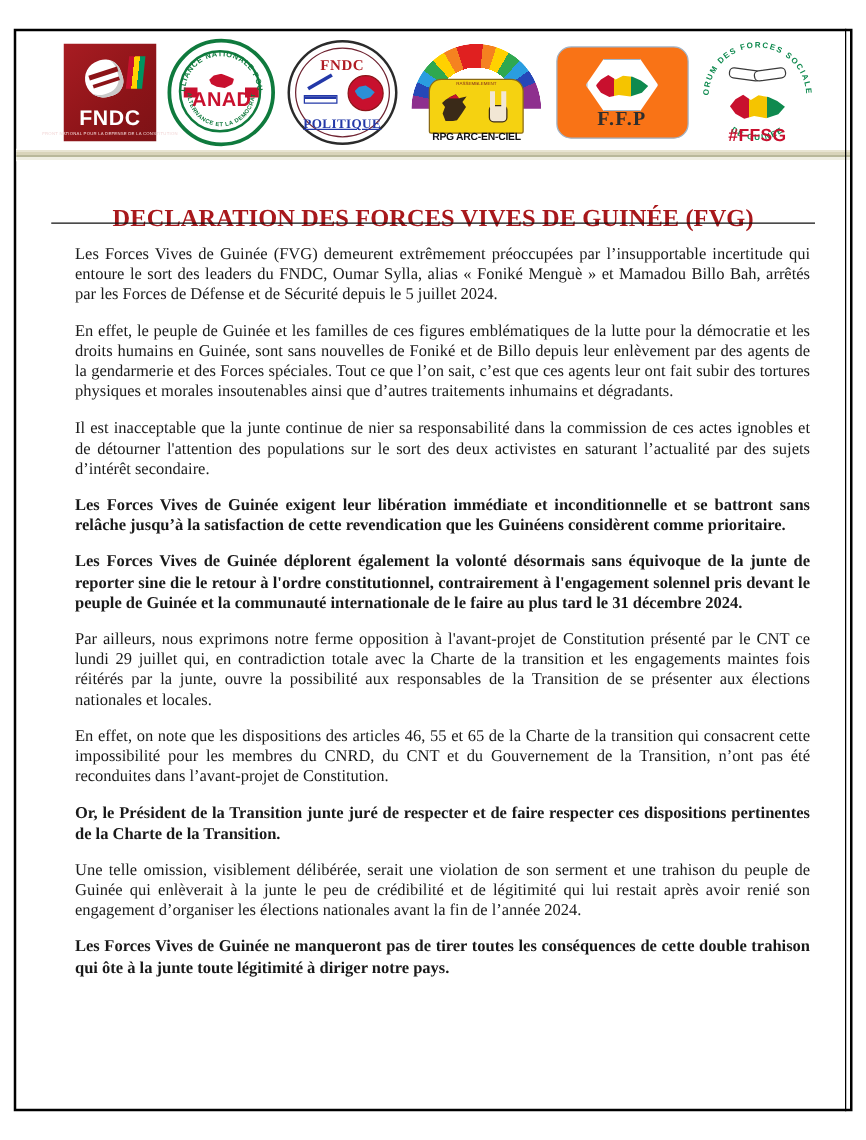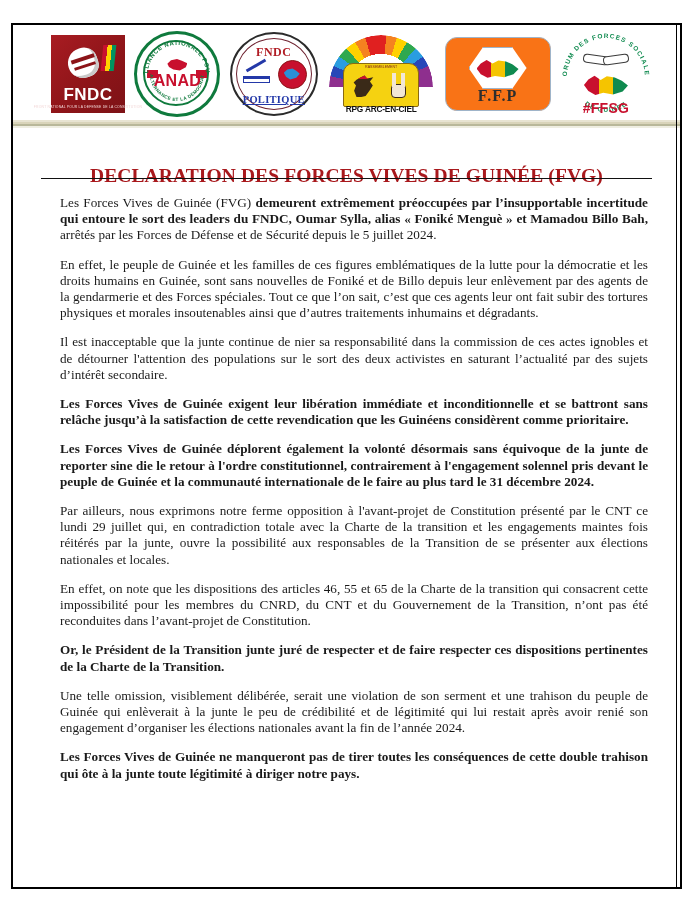--- a/index.html
+++ b/index.html
@@ -405,21 +405,21 @@
   p.para {
     margin: 0 0 13px 0;
     font-size: 13.2px;
     line-height: 16.2px;
     text-align: justify;
     color: #1a1a1a;
     font-family: "Liberation Serif", serif;
     hyphens: none;
   }
   p.para.bold { font-weight: bold; }
-  p.para b { font-weight: bold; }
+  p.para b { font-weight: normal; }
 </style>
 </head>
 <body>
 
 <div class="page">
   <div class="frame">
 
     <div class="logo-bar">
 
       <div class="logo logo-fndc">

